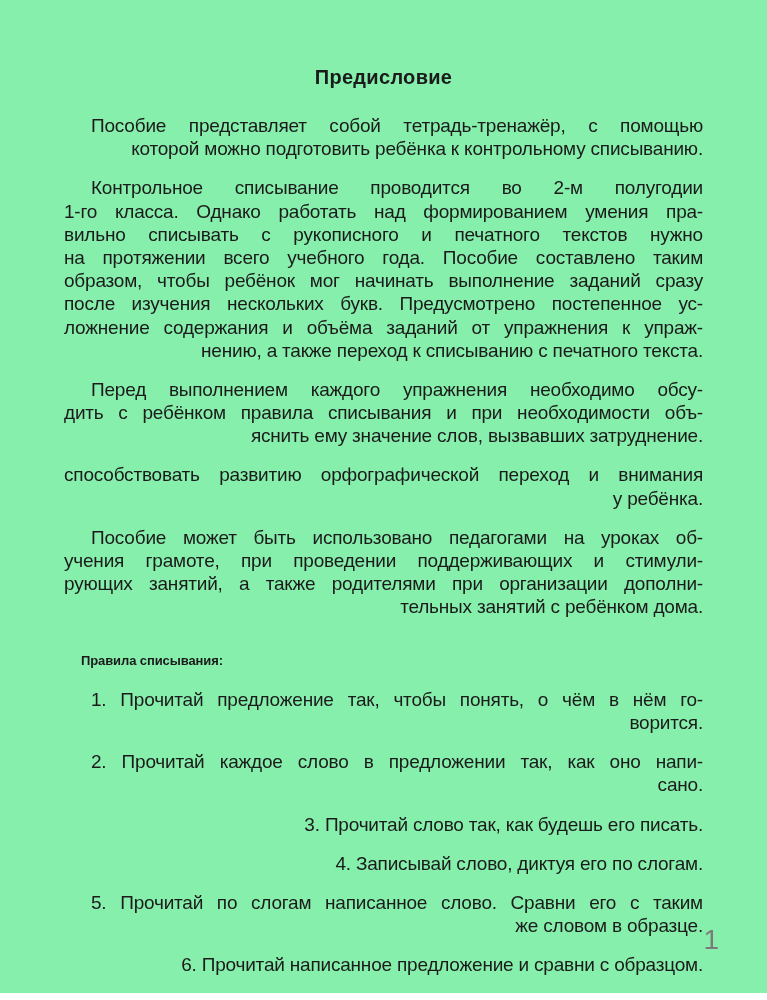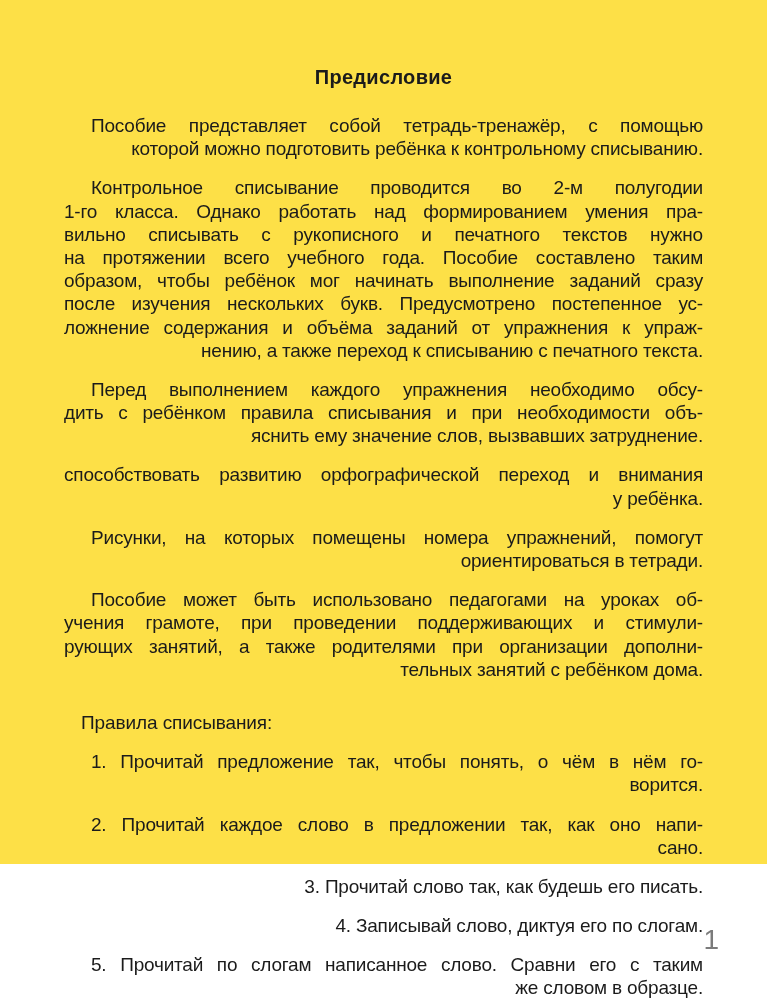--- a/index.html
+++ b/index.html
@@ -6,22 +6,22 @@
     margin: 0;
     padding: 0;
     width: 767px;
     height: 1000px;
     background: #ffffff;
     overflow: hidden;
   }
   .page {
     position: relative;
     width: 767px;
-    height: 864px;
-    background: #fde047;
+    height: 993px;
+    background: #86efac;
     font-family: "Liberation Sans", sans-serif;
     color: #1b1b1b;
     box-sizing: border-box;
     padding: 64px 48px 0 48px;
   }
   .title {
     font-size: 20px;
     font-weight: bold;
     line-height: 26px;
     text-align: center;
@@ -38,22 +38,22 @@
     height: 23.2px;
     white-space: normal;
     text-align: right;
   }
   .line.just {
     text-align: justify;
     text-align-last: justify;
   }
   .line.indent { text-indent: 27px; }
   .rules-heading {
-    font-size: 19px;
-    font-weight: normal;
+    font-size: 13px;
+    font-weight: bold;
     line-height: 23.2px;
     height: 23.2px;
     margin: 30px 0 0 0;
     padding-left: 33px;
     letter-spacing: -0.1px;
   }
   .page-number {
     position: absolute;
     right: 48px;
     top: 924px;
@@ -88,24 +88,20 @@
         <div class="para">
           <div class="line indent just">Перед выполнением каждого упражнения необходимо обсу-</div>
           <div class="line just">дить с ребёнком правила списывания и при необходимости объ-</div>
           <div class="line">яснить ему значение слов, вызвавших затруднение.</div>
         </div>
         <div class="para">
           <div class="line just">способствовать развитию орфографической переход и внимания</div>
           <div class="line">у ребёнка.</div>
         </div>
         <div class="para">
-          <div class="line indent just">Рисунки, на которых помещены номера упражнений, помогут</div>
-          <div class="line">ориентироваться в тетради.</div>
-        </div>
-        <div class="para">
           <div class="line indent just">Пособие может быть использовано педагогами на уроках об-</div>
           <div class="line just">учения грамоте, при проведении поддерживающих и стимули-</div>
           <div class="line just">рующих занятий, а также родителями при организации дополни-</div>
           <div class="line">тельных занятий с ребёнком дома.</div>
         </div>
       </div>
 
     <div class="rules-heading">Правила списывания:</div>
 
     <div id="rules-list">

